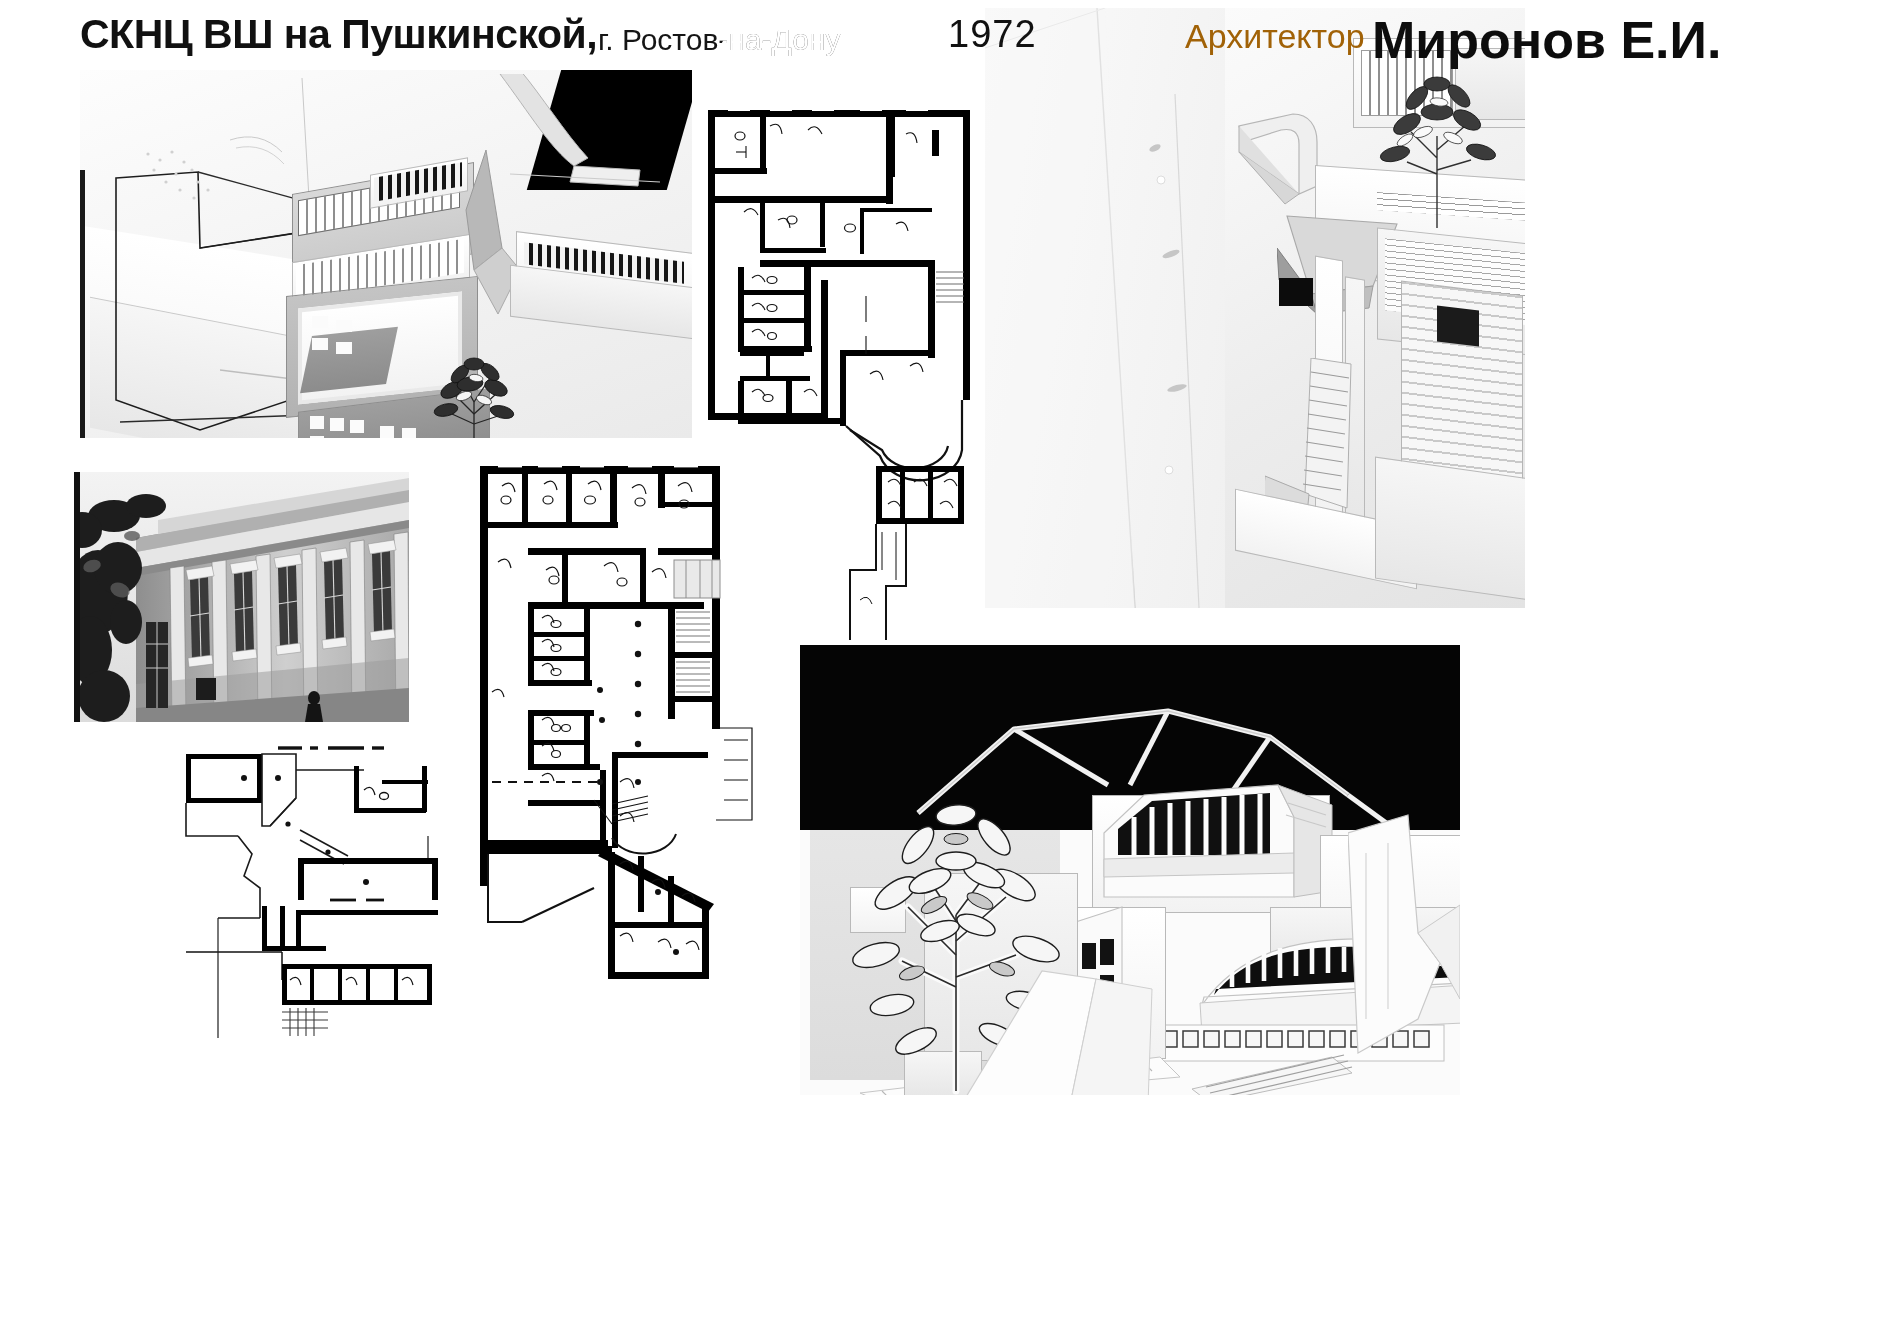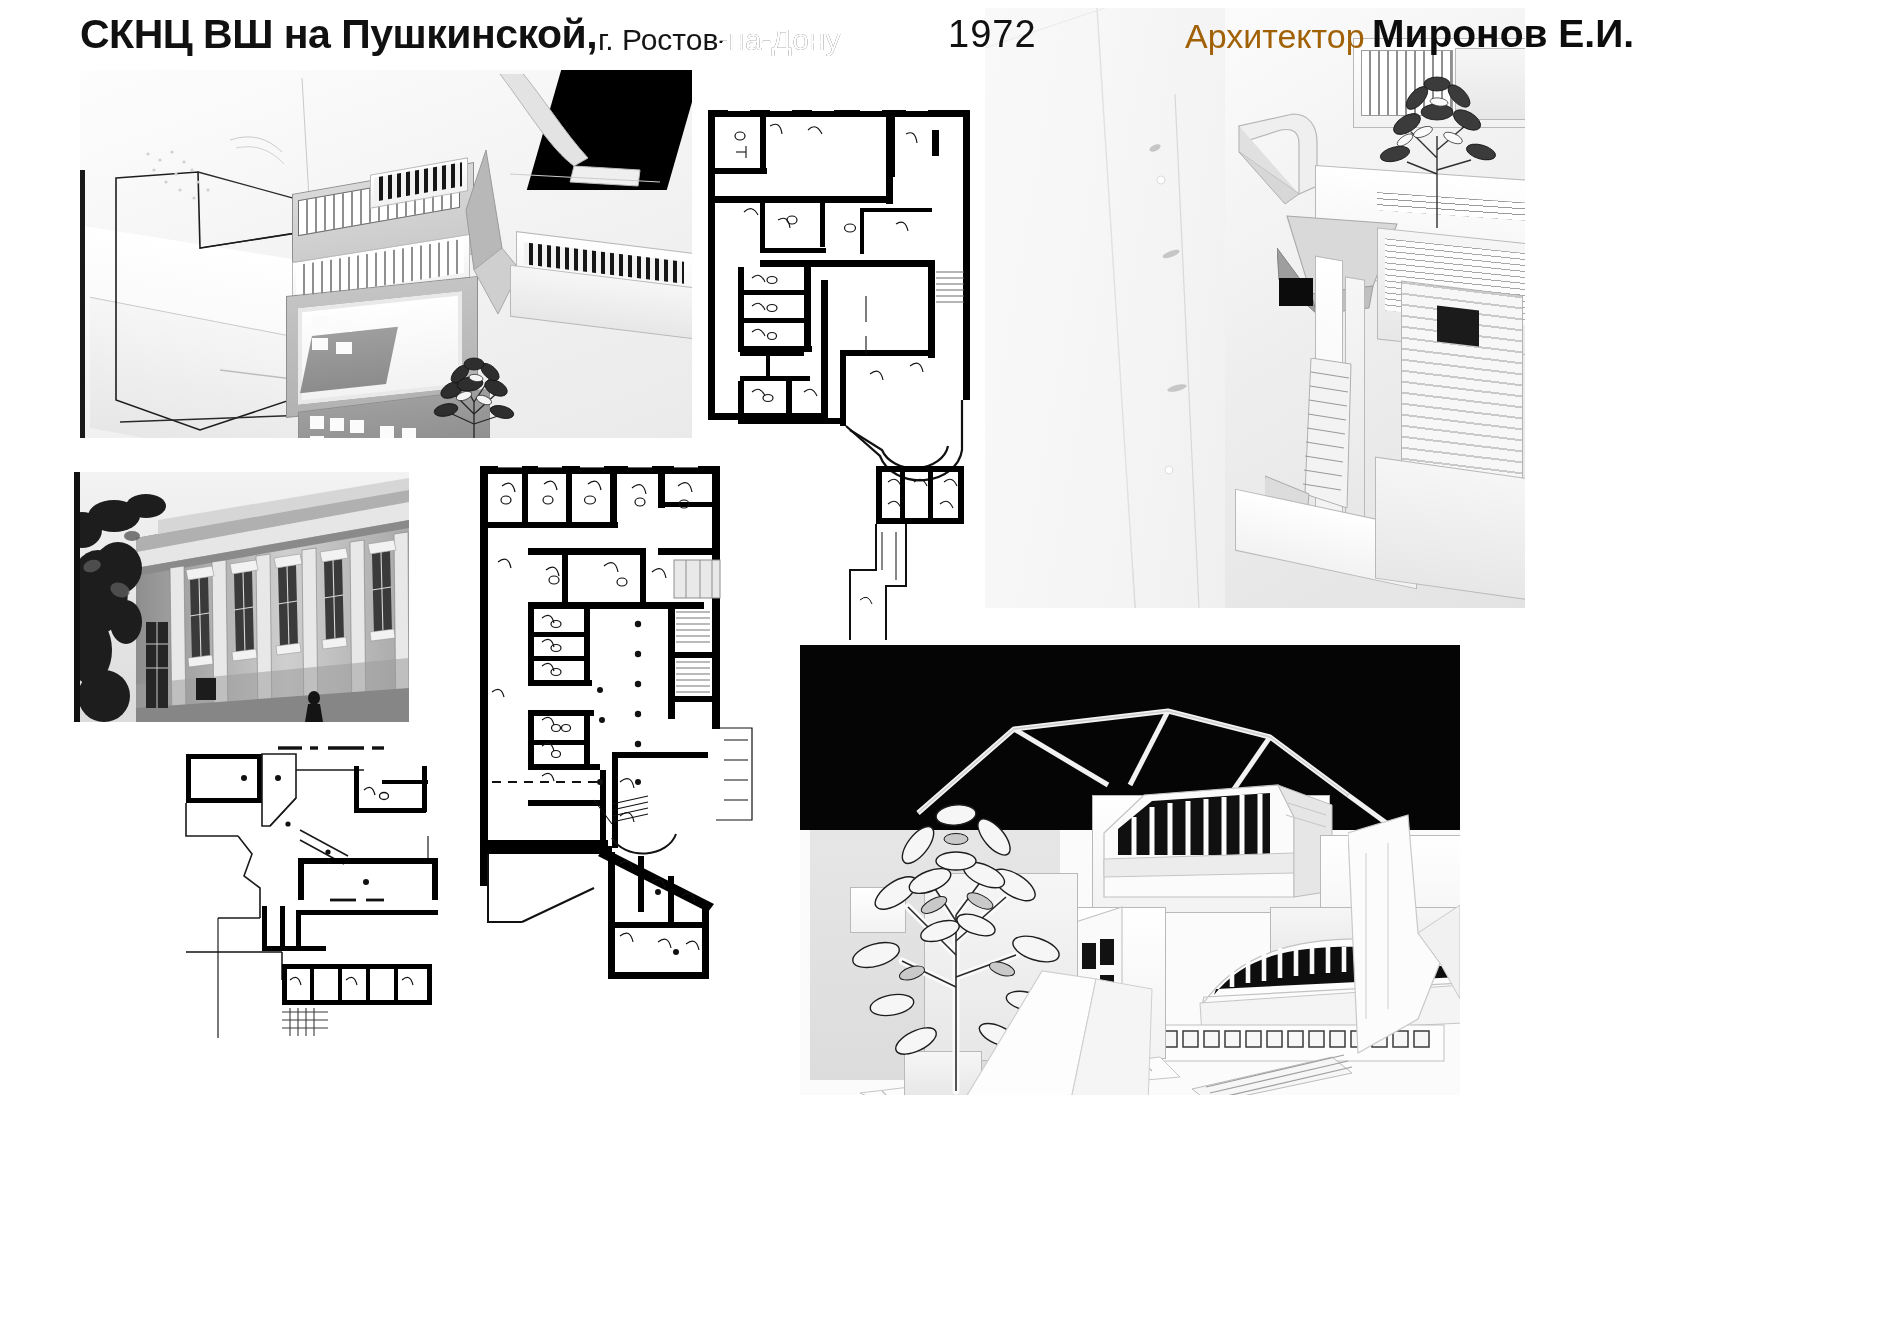--- a/index.html
+++ b/index.html
@@ -32,21 +32,21 @@
   .t-year{
     position:absolute;left:948px;top:15px;
     font-size:38px;font-weight:400;color:#111;letter-spacing:1px;line-height:1;
   }
   .t-archlabel{
     position:absolute;left:1185px;top:19px;
     font-size:34px;font-weight:400;color:#a16207;white-space:nowrap;line-height:1;
   }
   .t-archname{
     position:absolute;left:1372px;top:14px;
-    font-size:39px;font-weight:700;color:#0d0d0d;white-space:nowrap;line-height:1;
+    font-size:52px;font-weight:700;color:#0d0d0d;white-space:nowrap;line-height:1;
   }
 
   
   .panel{position:absolute;overflow:hidden;}
 
   
   #photo-aerial{left:80px;top:70px;width:612px;height:368px;
     background:linear-gradient(160deg,#fdfdfd 0%,#f4f4f4 45%,#eaeaea 100%);}
   #photo-aerial .blackwedge{position:absolute;right:-2px;top:-70px;width:140px;height:190px;
     background:#000;transform:skewX(-16deg);}

